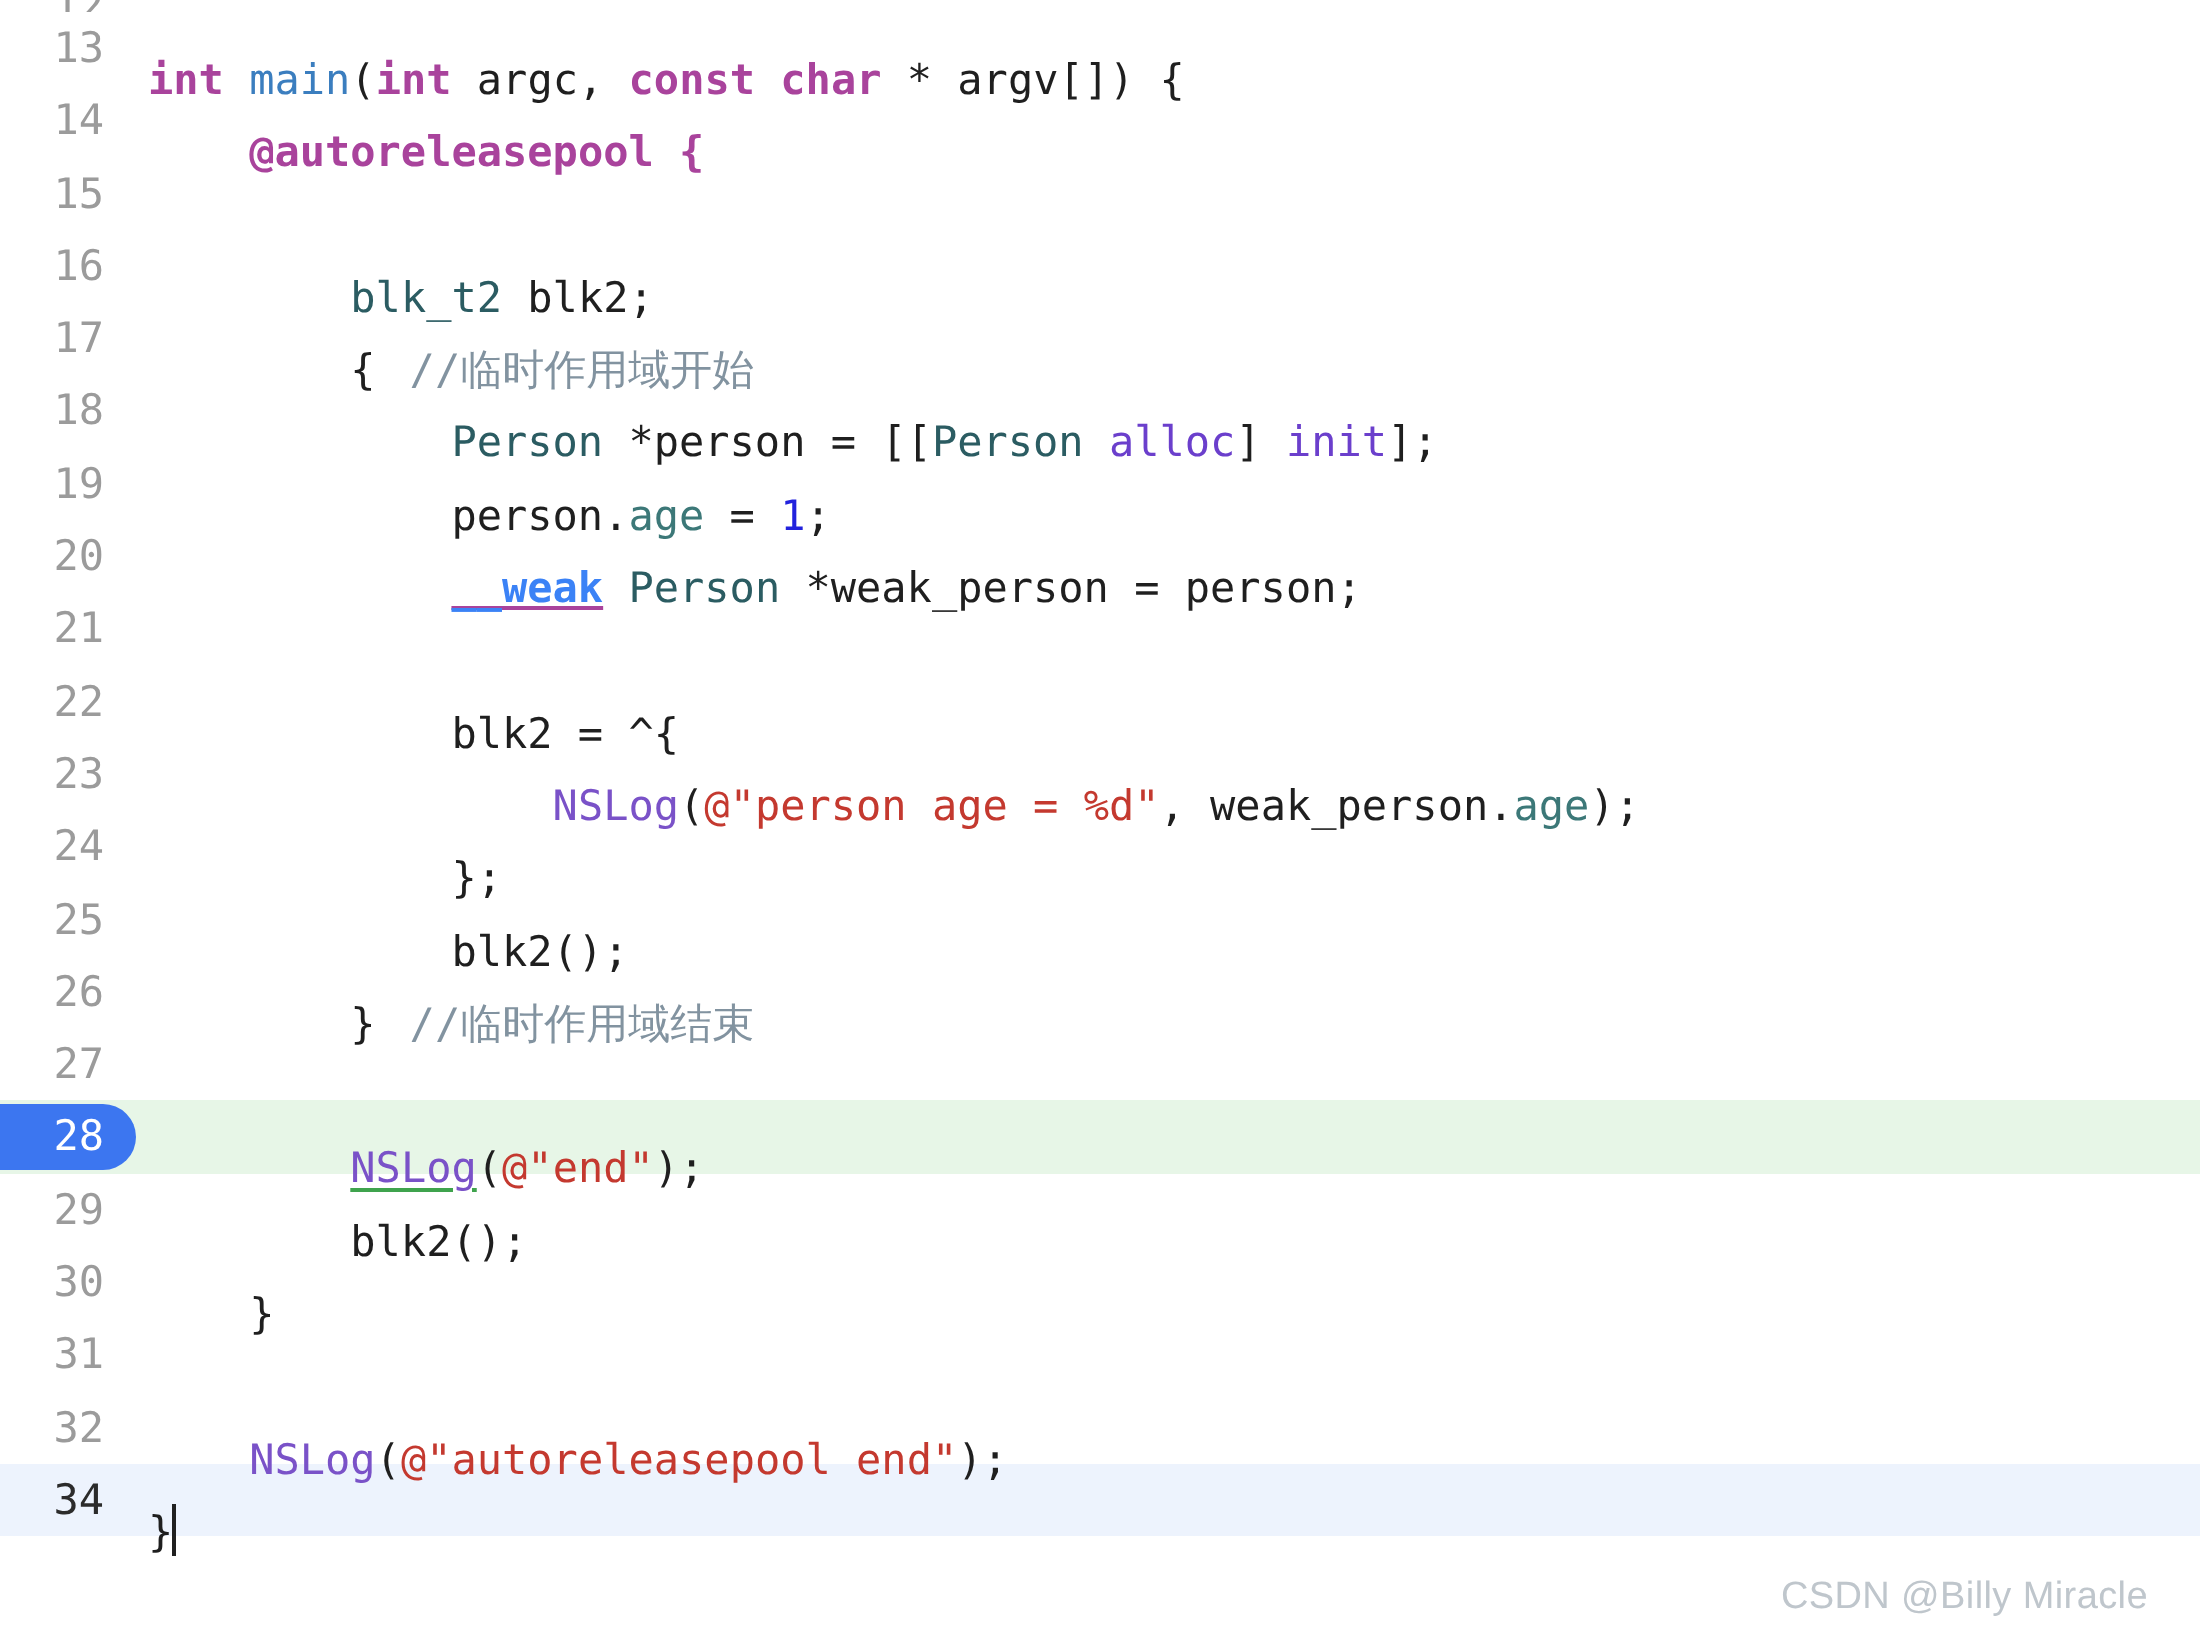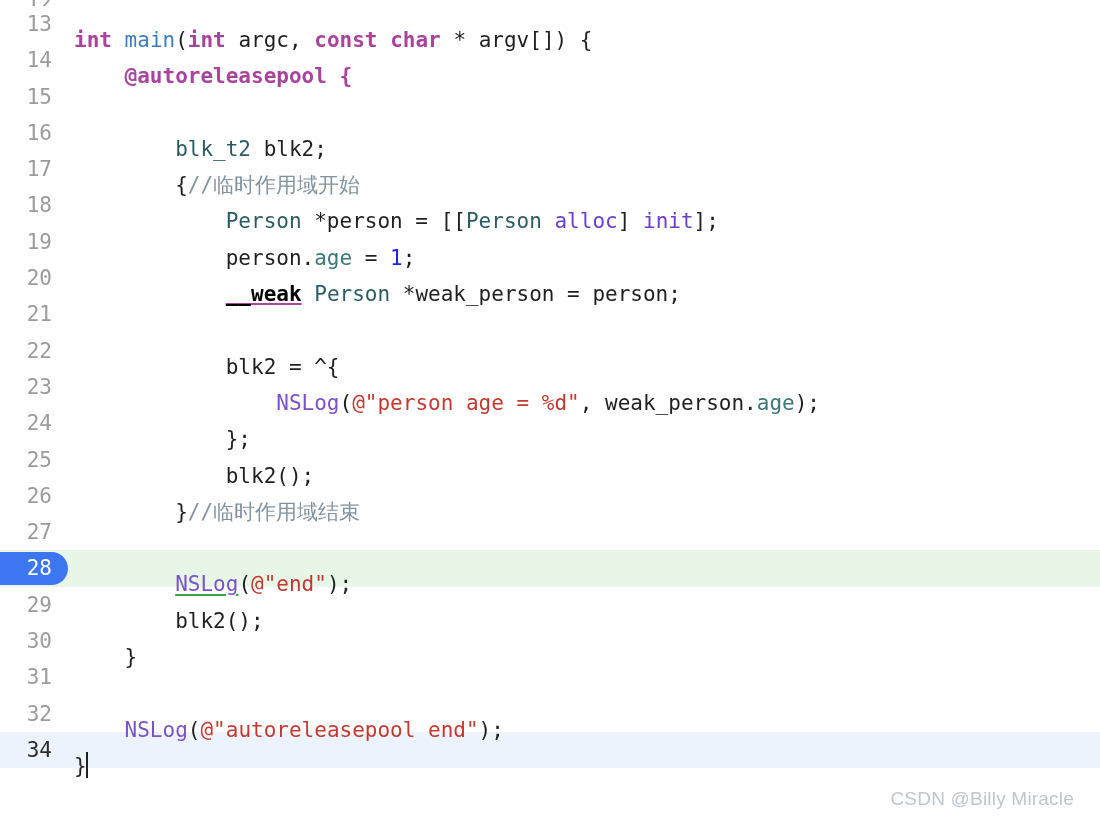--- a/index.html
+++ b/index.html
@@ -86,31 +86,31 @@
     z-index: 2;
     color: #1f1f1f;
   }
 
   
   .t-kw      { color: #A9439C; font-weight: bold; }           
   .t-fn      { color: #3B7EBF; }                               
   .t-type    { color: #2B5C62; }                               
   .t-prop    { color: #3C7878; }                               
   .t-msg     { color: #6B3FCC; }                               
-  .t-macro   { color: #000000; font-weight: bold; text-decoration: underline; text-decoration-color: #A9439C; text-align: center; }
+  .t-macro   { color: #3b82f6; font-weight: bold; text-decoration: underline; text-decoration-color: #A9439C; text-align: center; }
   .t-pool    { color: #A9439C; font-weight: bold; }
   .t-fncall  { color: #7A52C8; }                               
   .t-fncall-u{ color: #7A52C8; text-decoration: underline; text-decoration-color: #3FA34D; text-underline-offset: 3px; text-decoration-thickness: 2px; }
   .t-str     { color: #C4392F; }                               
   .t-num     { color: #2222DD; }                               
   .t-cmt     { color: #8293A0; }
   .t-plain   { color: #1f1f1f; }
 
   
-  .t-cmt { font-family: "DejaVu Sans Mono", "Liberation Mono", monospace; }
+  .t-cmt { font-family: "DejaVu Sans Mono", "Liberation Mono", monospace; margin-left: 17px; }
 
   .caret {
     display: inline-block;
     width: 0;
     border-left: 2px solid #202020;
     height: 26px;
     vertical-align: -5px;
     margin-left: -1px;
   }
 

